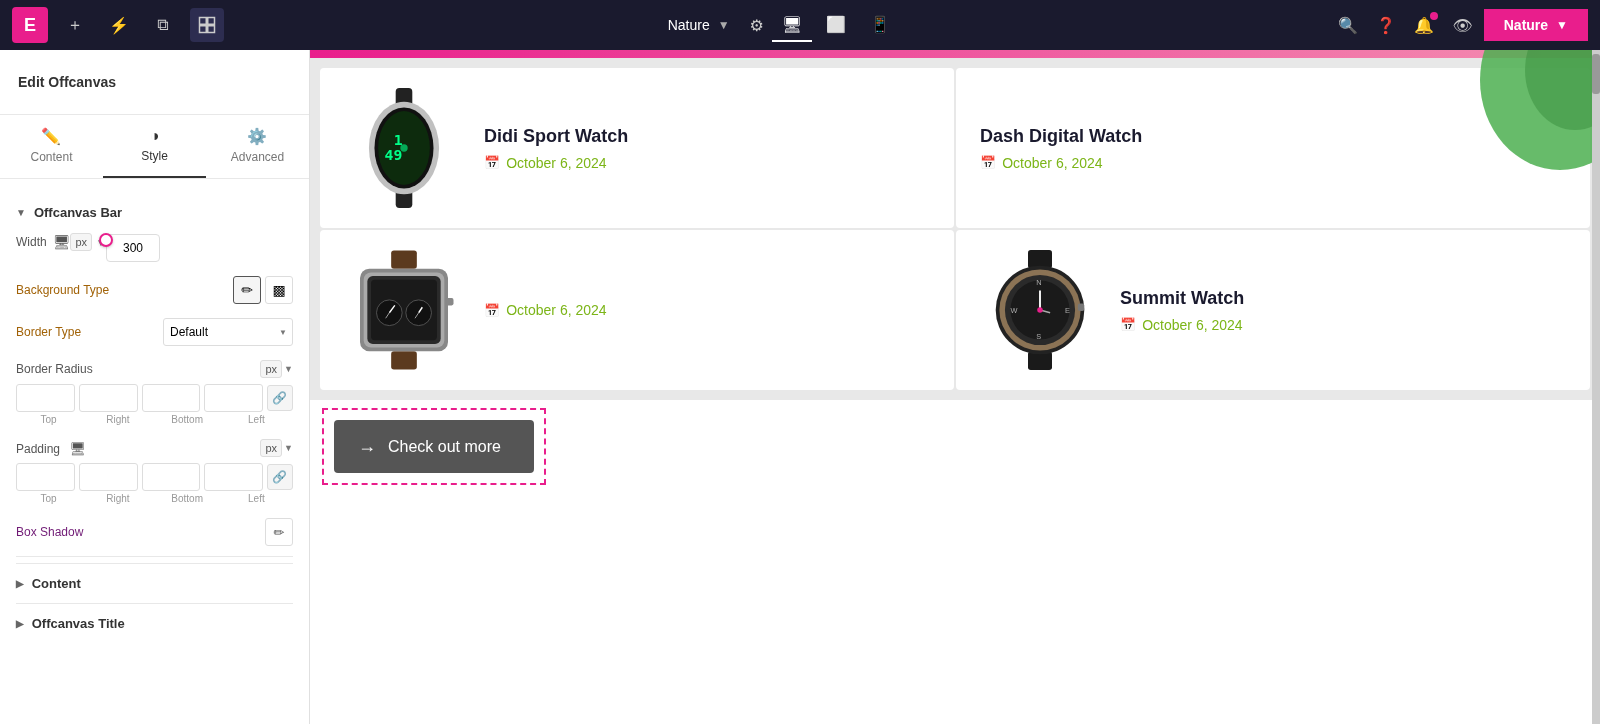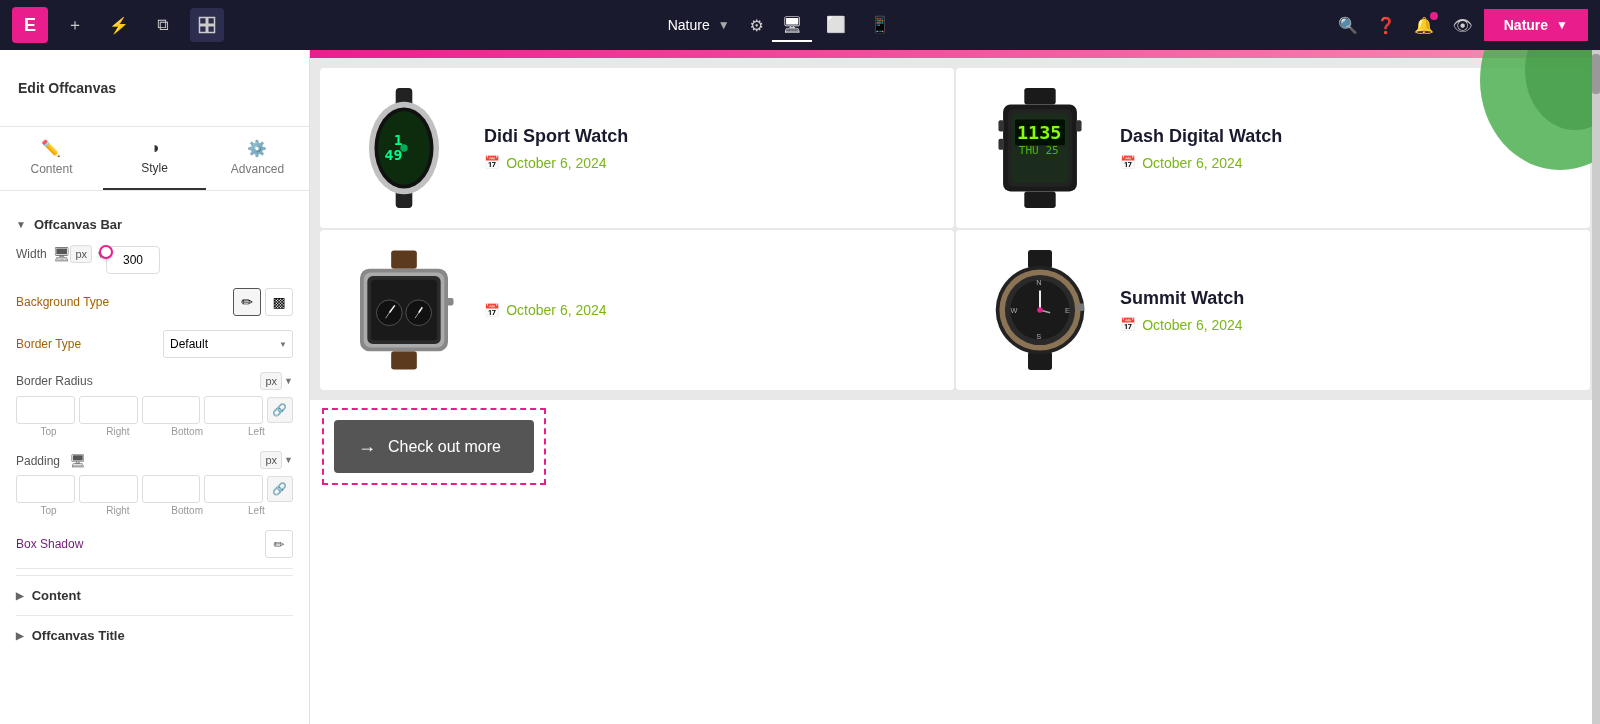--- a/index.html
+++ b/index.html
@@ -48,21 +48,21 @@
       display: flex; margin-top: 50px; height: calc(100vh - 50px);
     }
 
     
     .left-panel {
       width: 310px; background: #fff; flex-shrink: 0;
       border-right: 1px solid #e0e0e0; overflow-y: auto;
       display: flex; flex-direction: column;
     }
     .panel-header {
-      padding: 30px 18px; font-size: 14px; font-weight: 600; color: #333;
+      padding: 24px 18px; font-size: 14px; font-weight: 600; color: #333;
       border-bottom: 1px solid #e8e8e8;
     }
     .panel-tabs {
       display: flex; border-bottom: 1px solid #e8e8e8;
     }
     .panel-tab {
       flex: 1; padding: 12px 6px; text-align: center; font-size: 12px;
       color: #777; cursor: pointer; display: flex; flex-direction: column;
       align-items: center; gap: 4px; border-bottom: 2px solid transparent;
     }
@@ -431,38 +431,20 @@
           <div class="product-info">
             <div class="product-title">Didi Sport Watch</div>
             <div class="product-date">
               <span class="calendar-icon">📅</span>
               <span>October 6, 2024</span>
             </div>
           </div>
         </div>
 
         <div class="product-card">
-          <div class="product-img-placeholder">
-            <svg class="watch-svg" viewBox="0 0 110 130" xmlns="http://www.w3.org/2000/svg">
-
-              <rect x="38" y="0" width="34" height="18" rx="3" fill="#1a1a1a"></rect>
-              <rect x="38" y="112" width="34" height="18" rx="3" fill="#1a1a1a"></rect>
-              <rect x="15" y="18" width="80" height="94" rx="8" fill="#1a1a1a"></rect>
-              <rect x="20" y="23" width="70" height="84" rx="6" fill="#222"></rect>
-              <rect x="24" y="27" width="62" height="76" rx="4" fill="#1c2c1c"></rect>
-
-              <rect x="28" y="34" width="54" height="28" rx="2" fill="#001100"></rect>
-              <text x="30" y="55" font-size="20" fill="#88ff00" font-family="monospace" font-weight="bold">1135</text>
-              <text x="32" y="72" font-size="12" fill="#44bb00" font-family="monospace">THU 25</text>
-
-              <rect x="10" y="35" width="6" height="12" rx="2" fill="#333"></rect>
-              <rect x="10" y="55" width="6" height="12" rx="2" fill="#333"></rect>
-              <rect x="94" y="35" width="6" height="12" rx="2" fill="#333"></rect>
-            </svg>
-          </div>
           <div class="product-info">
             <div class="product-title">Dash Digital Watch</div>
             <div class="product-date">
               <span class="calendar-icon">📅</span>
               <span>October 6, 2024</span>
             </div>
           </div>
         </div>
 
         <div class="product-card">

